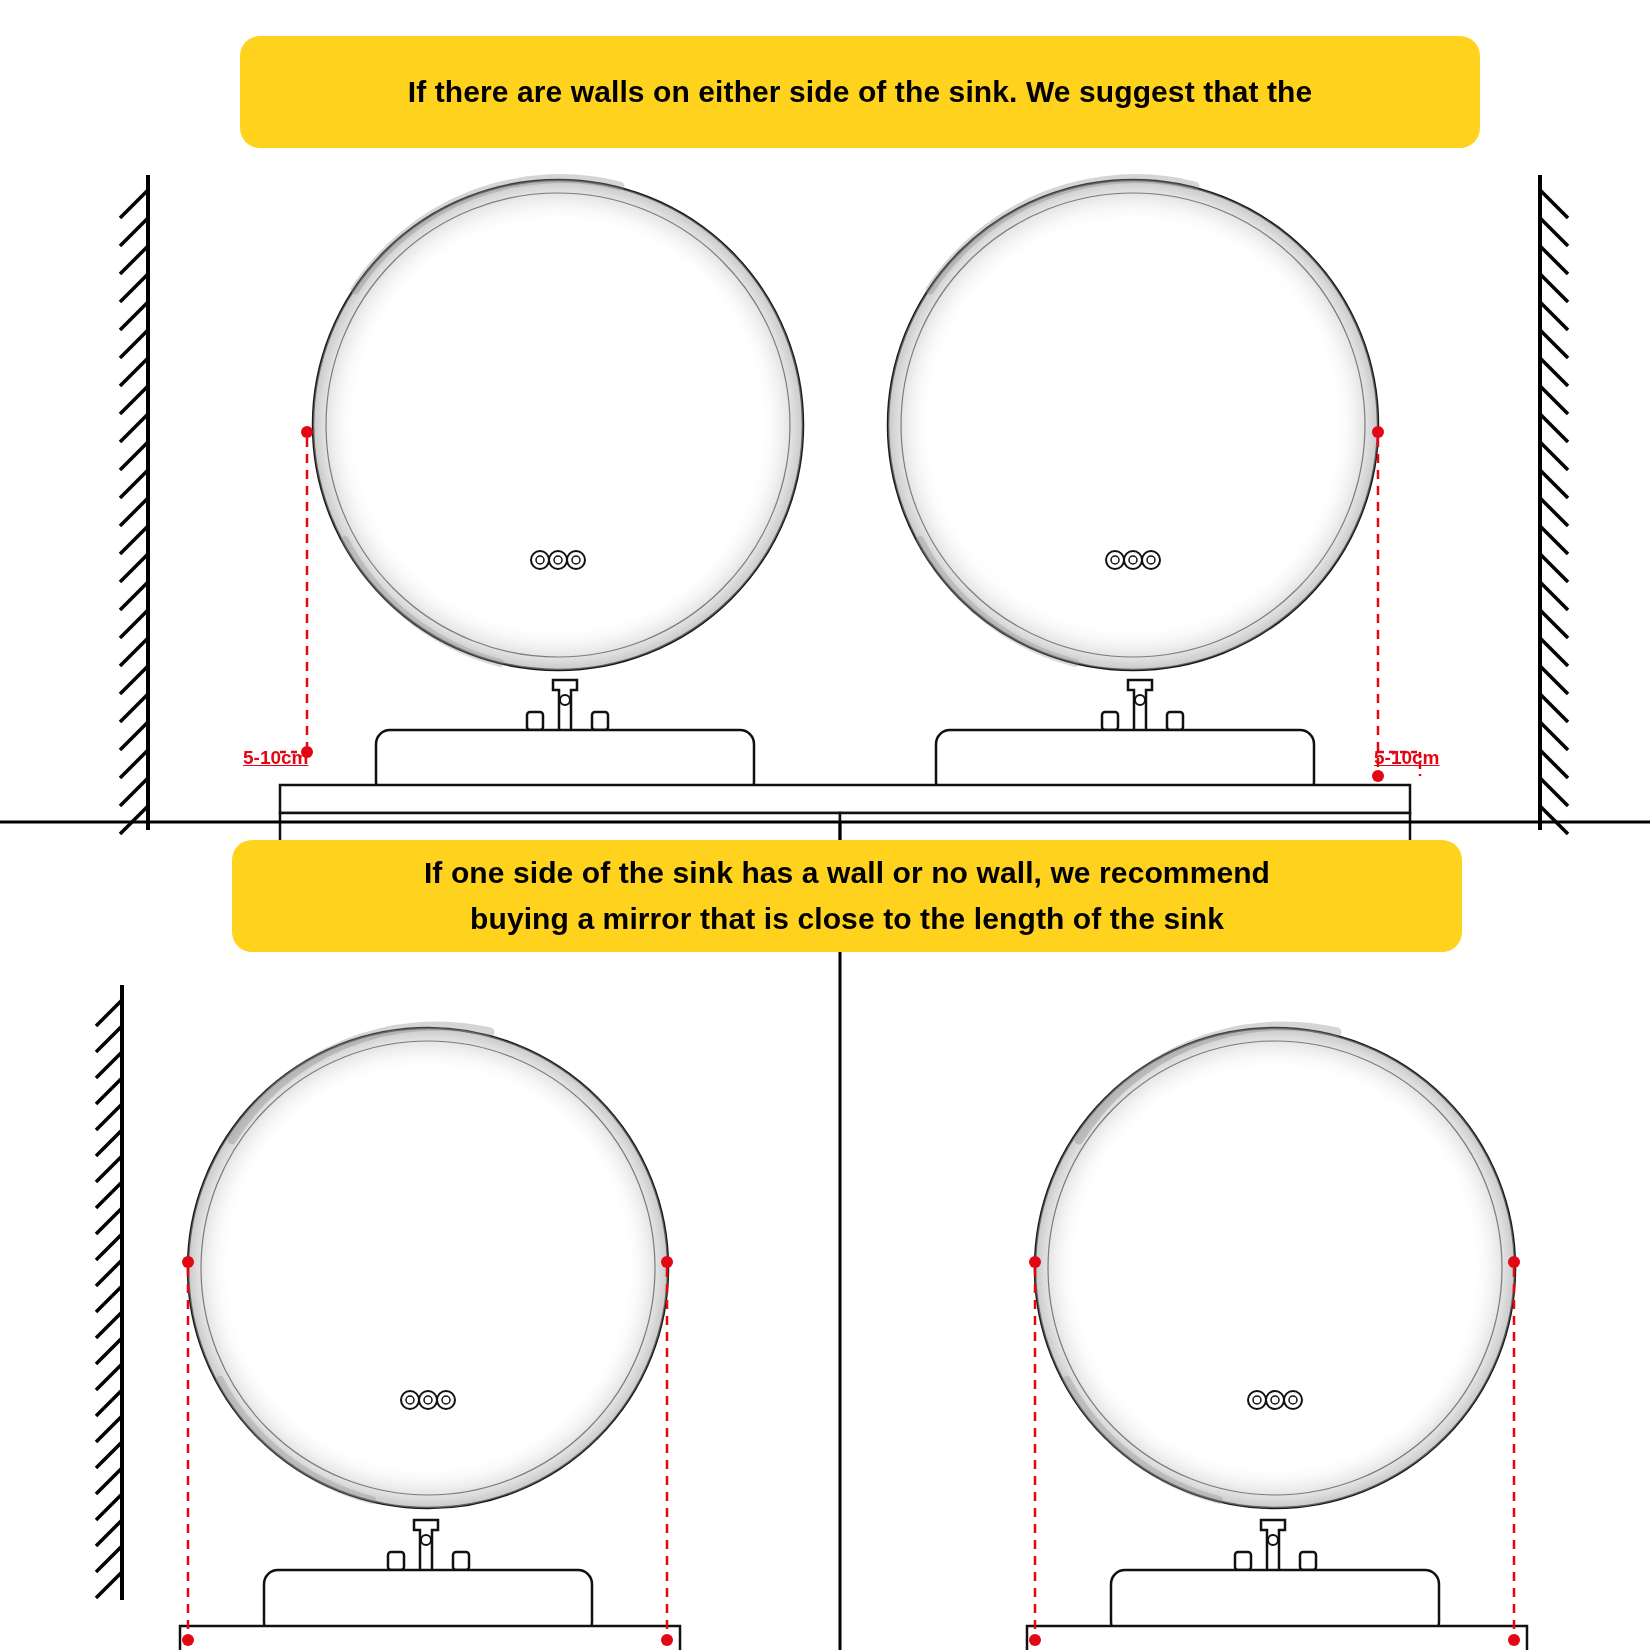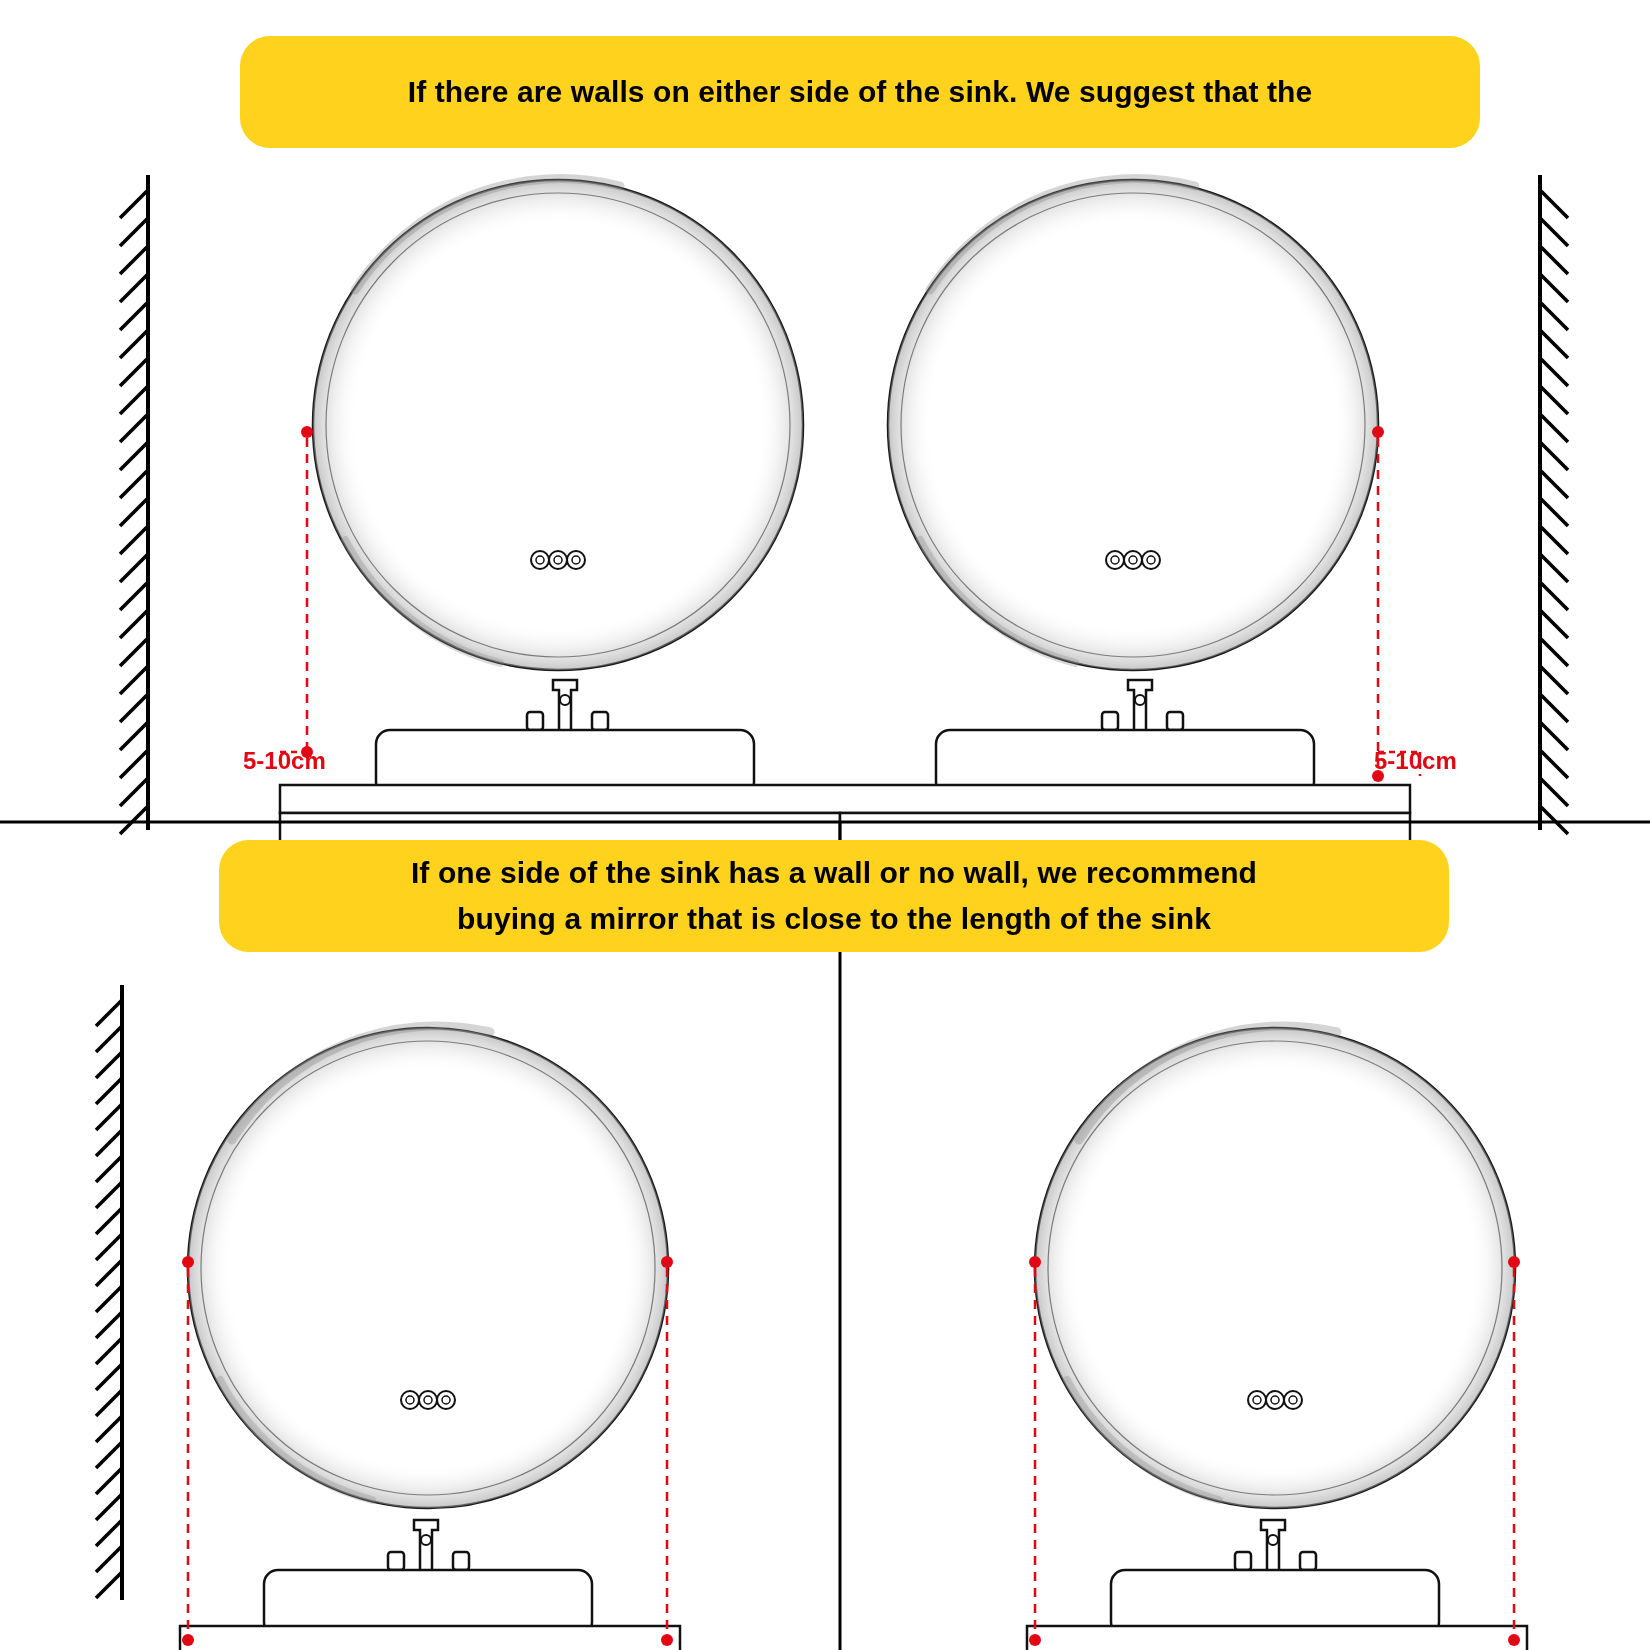--- a/index.html
+++ b/index.html
@@ -16,21 +16,21 @@
   }
   #stage {
     position: absolute;
     left: 0; top: 0;
     width: 1650px;
     height: 1650px;
   }
   .banner {
     position: absolute;
     background: #FFD21E;
-    border-radius: 30px;
+    border-radius: 20px;
     box-sizing: border-box;
     display: flex;
     flex-direction: column;
     align-items: center;
     justify-content: center;
     text-align: center;
     color: #000000;
     font-weight: bold;
     letter-spacing: 0.1px;
   }
@@ -40,33 +40,34 @@
   }
   #banner-top {
     left: 240px;
     top: 36px;
     width: 1240px;
     height: 112px;
     font-size: 30px;
     line-height: 46px;
   }
   #banner-bottom {
-    left: 219px;
+    left: 232px;
     top: 840px;
     width: 1230px;
     height: 112px;
     font-size: 30px;
     line-height: 46px;
   }
   .dim-label {
     position: absolute;
     color: #E30613;
-    font-size: 24px;
+    font-size: 19px;
     font-weight: bold;
     white-space: nowrap;
+    text-decoration: underline;
   }
   #dim-left-label { left: 243px; top: 747px; }
   #dim-right-label { left: 1374px; top: 747px; }
   svg { display: block; }
 </style>
 </head>
 <body>
 
 <div id="stage">
 

